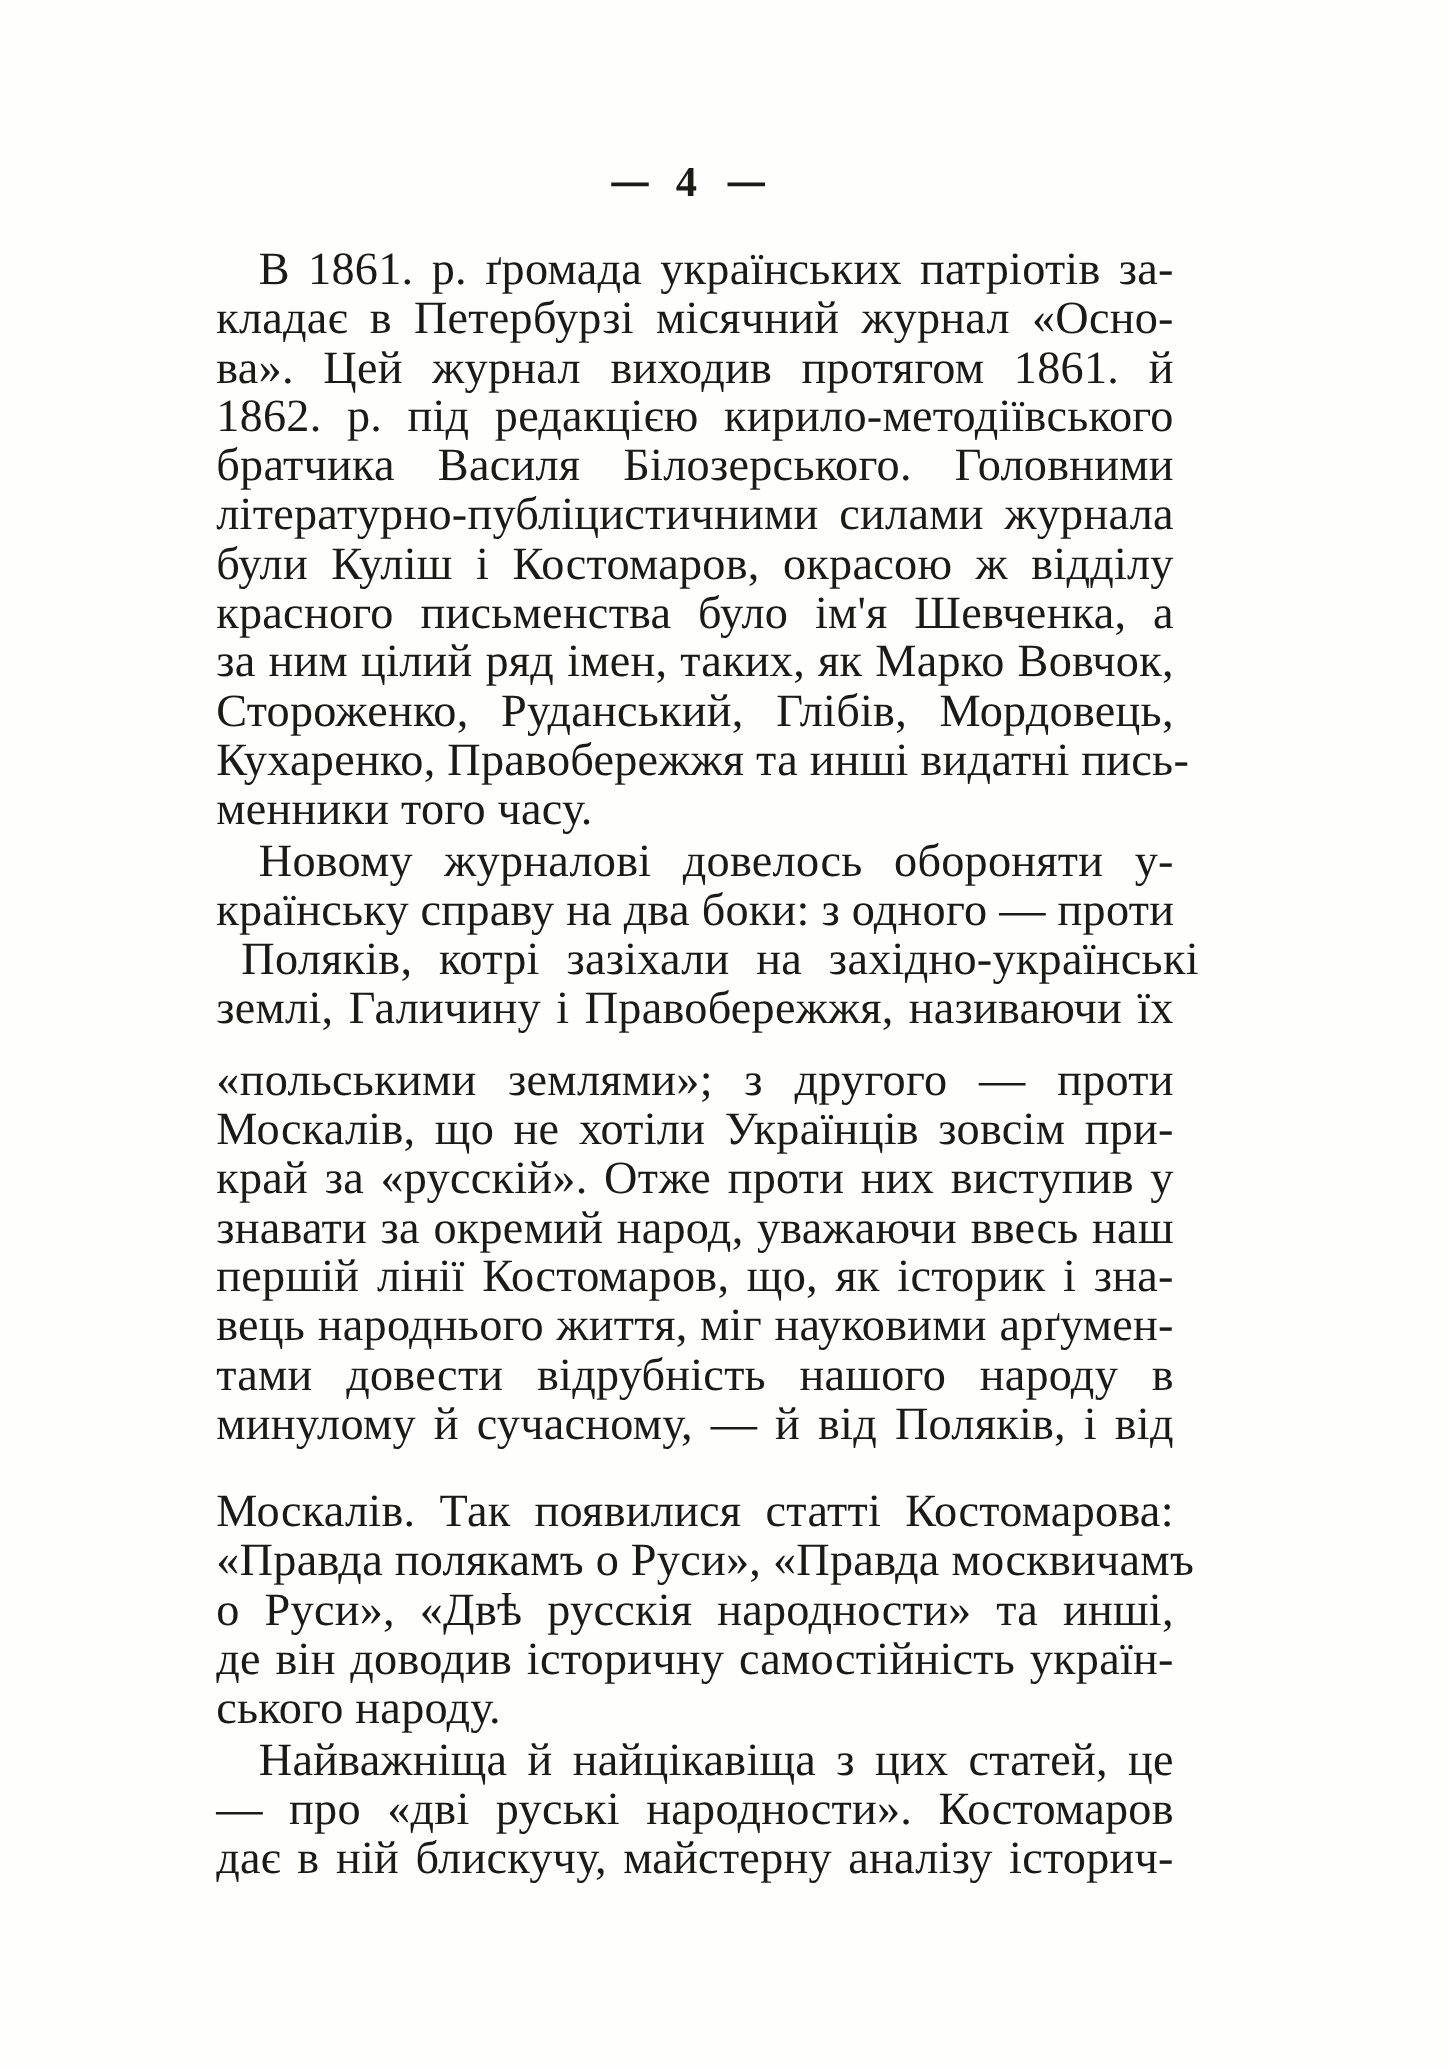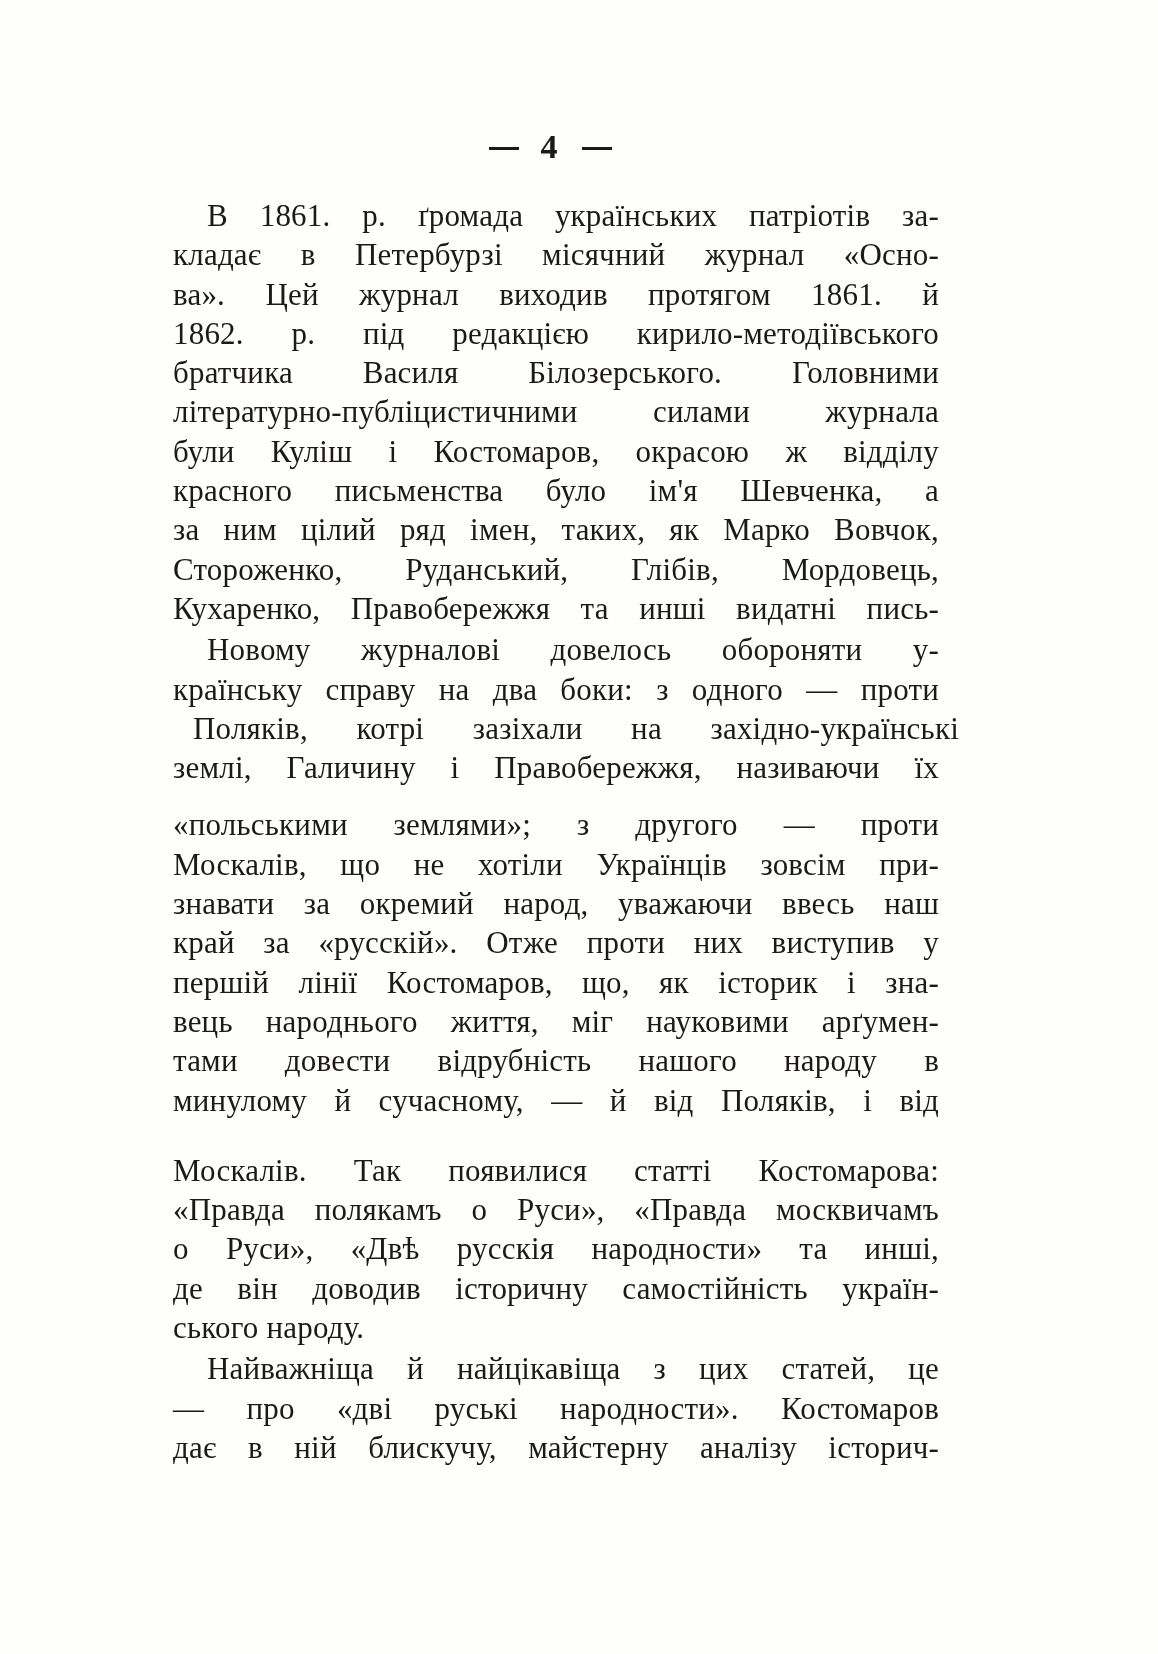--- a/index.html
+++ b/index.html
@@ -44,21 +44,21 @@
     .text-block {
       position: absolute;
       left: 173px;
       top: 196px;
       width: 766px;
     }
     .line {
       display: block;
       height: 39.3px;
       line-height: 39.3px;
-      font-size: 31px;
+      font-size: 37px;
       white-space: nowrap;
       text-align: justify;
       text-align-last: justify;
       transform-origin: left center;
       letter-spacing: 0.2px;
     }
     .line.last {
       text-align-last: left;
     }
     .line.indent {
@@ -85,33 +85,34 @@
       <span class="line" style="width: 766px;">кладає в Петербурзі місячний журнал «Осно-</span>
       <span class="line" style="width: 766px;">ва». Цей журнал виходив протягом 1861. й</span>
       <span class="line" style="width: 766px;">1862. р. під редакцією кирило-методіївського</span>
       <span class="line" style="width: 766px;">братчика Василя Білозерського. Головними</span>
       <span class="line" style="width: 766px;">літературно-публіцистичними силами журнала</span>
       <span class="line" style="width: 766px;">були Куліш і Костомаров, окрасою ж відділу</span>
       <span class="line" style="width: 766px;">красного письменства було ім'я Шевченка, а</span>
       <span class="line" style="width: 766px;">за ним цілий ряд імен, таких, як Марко Вовчок,</span>
       <span class="line" style="width: 766px;">Стороженко, Руданський, Глібів, Мордовець,</span>
       <span class="line" style="width: 766px;">Кухаренко, Правобережжя та инші видатні пись-</span>
+      <span class="line last" style="width: 766px;">менники того часу.</span>
     </div>
 
     <div class="para-gap"></div>
 
     <div>
       <span class="line indent" style="width: 766px;">Новому журналові довелось обороняти у-</span>
       <span class="line" style="width: 766px;">країнську справу на два боки: з одного — проти</span>
       <span class="line" style="width: 766px; margin-left: 20px;">Поляків, котрі зазіхали на західно-українські</span>
       <span class="line" style="width: 766px;">землі, Галичину і Правобережжя, називаючи їх</span>
       <span class="line" style="width: 766px; margin-top: 18px;">«польськими землями»; з другого — проти</span>
       <span class="line" style="width: 766px;">Москалів, що не хотіли Українців зовсім при-</span>
+      <span class="line" style="width: 766px;">край за «русскій». Отже проти них виступив у</span>
       <span class="line" style="width: 766px;">знавати за окремий народ, уважаючи ввесь наш</span>
-      <span class="line" style="width: 766px;">край за «русскій». Отже проти них виступив у</span>
       <span class="line" style="width: 766px;">першій лінії Костомаров, що, як історик і зна-</span>
       <span class="line" style="width: 766px;">вець народнього життя, міг науковими арґумен-</span>
       <span class="line" style="width: 766px;">тами довести відрубність нашого народу в</span>
       <span class="line" style="width: 766px;">минулому й сучасному, — й від Поляків, і від</span>
       <span class="line" style="width: 766px; margin-top: 31px;">Москалів. Так появилися статті Костомарова:</span>
       <span class="line" style="width: 766px;">«Правда полякамъ о Руси», «Правда москвичамъ</span>
       <span class="line" style="width: 766px;">о Руси», «Двѣ русскія народности» та инші,</span>
       <span class="line" style="width: 766px;">де він доводив історичну самостійність україн-</span>
       <span class="line last" style="width: 766px;">ського народу.</span>
     </div>

